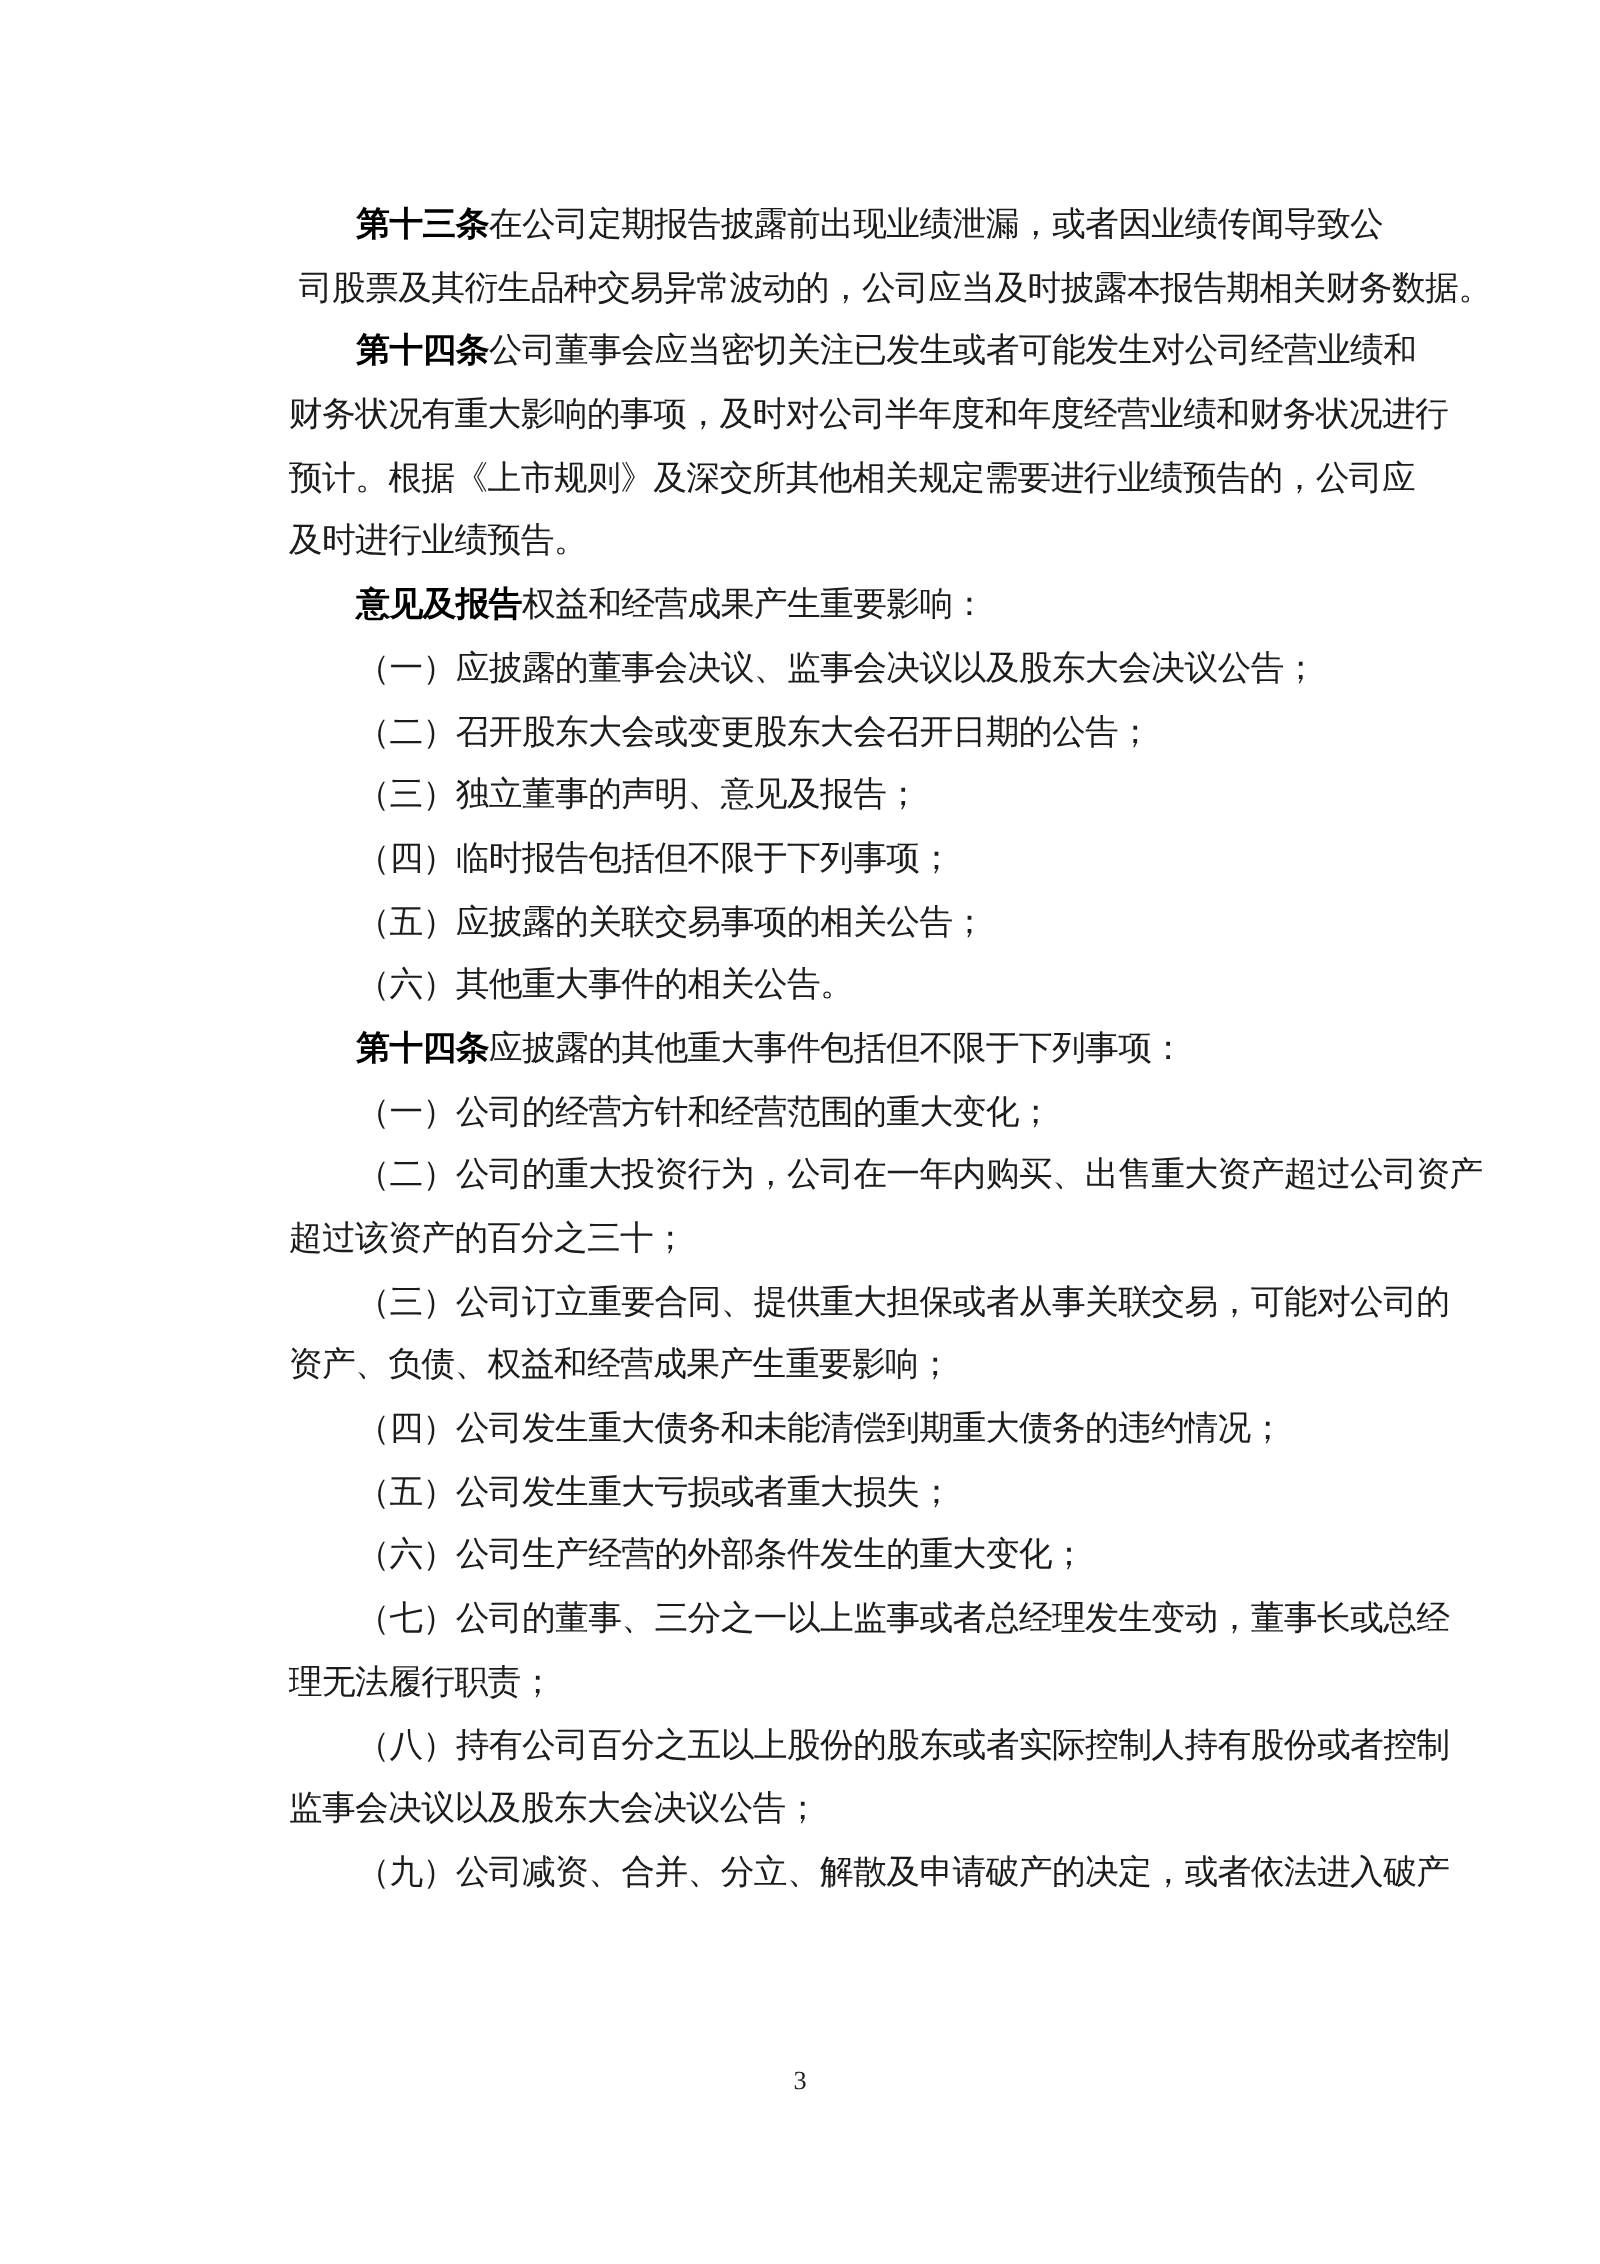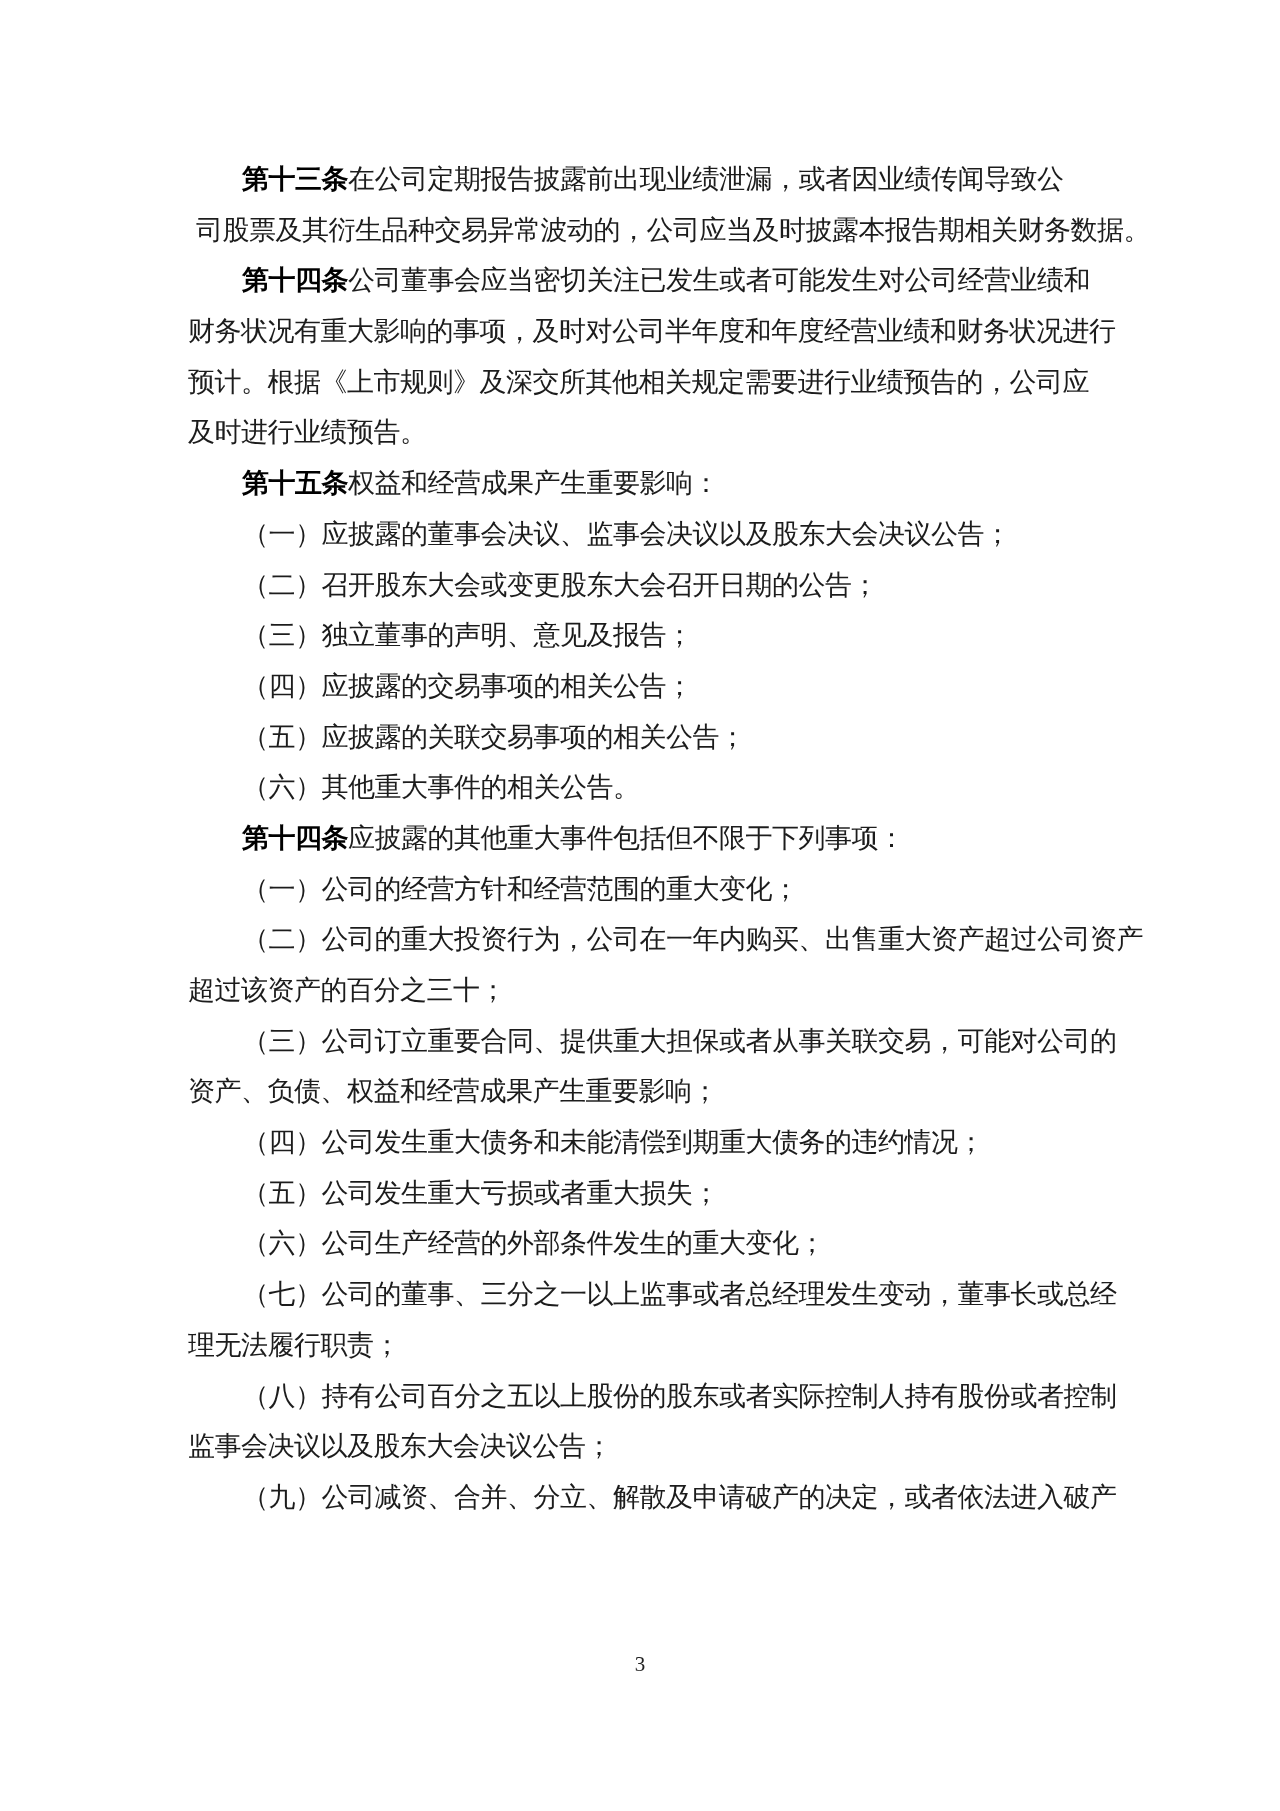--- a/index.html
+++ b/index.html
@@ -17,20 +17,21 @@
     position:absolute;
     left:188px;top:154px;width:945px;
     color:#1c1c1c;
     font-size:27px;
     letter-spacing:-0.5px;
     white-space:nowrap;
   }
   .doc-line{
     height:50.7px;
     line-height:50.7px;
+    margin-left:43px;
   }
   .ind-first{ text-indent:54px; }
   .ind-small{ text-indent:8px; }
   .article-no{
     font-family:"Liberation Sans","DejaVu Sans",sans-serif;
     font-weight:700;
     color:#000000;
   }
   .page-number{
     position:absolute;
@@ -45,25 +46,25 @@
 <body>
 
 <div class="page">
   <div class="doc-body">
       <div class="doc-line ind-first"><span class="article-no">第十三条</span><span>在公司定期报告披露前出现业绩泄漏，或者因业绩传闻导致公</span></div>
       <div class="doc-line ind-small"><span>司股票及其衍生品种交易异常波动的，公司应当及时披露本报告期相关财务数据。</span></div>
       <div class="doc-line ind-first"><span class="article-no">第十四条</span><span>公司董事会应当密切关注已发生或者可能发生对公司经营业绩和</span></div>
       <div class="doc-line"><span>财务状况有重大影响的事项，及时对公司半年度和年度经营业绩和财务状况进行</span></div>
       <div class="doc-line"><span>预计。根据《上市规则》及深交所其他相关规定需要进行业绩预告的，公司应</span></div>
       <div class="doc-line"><span>及时进行业绩预告。</span></div>
-      <div class="doc-line ind-first"><span class="article-no">第十五条</span><span>权益和经营成果产生重要影响：</span></div>
+      <div class="doc-line ind-first"><span class="article-no">意见及报告</span><span>权益和经营成果产生重要影响：</span></div>
       <div class="doc-line ind-first"><span>（一）应披露的董事会决议、监事会决议以及股东大会决议公告；</span></div>
       <div class="doc-line ind-first"><span>（二）召开股东大会或变更股东大会召开日期的公告；</span></div>
       <div class="doc-line ind-first"><span>（三）独立董事的声明、意见及报告；</span></div>
-      <div class="doc-line ind-first"><span>（四）应披露的交易事项的相关公告；</span></div>
+      <div class="doc-line ind-first"><span>（四）临时报告包括但不限于下列事项；</span></div>
       <div class="doc-line ind-first"><span>（五）应披露的关联交易事项的相关公告；</span></div>
       <div class="doc-line ind-first"><span>（六）其他重大事件的相关公告。</span></div>
       <div class="doc-line ind-first"><span class="article-no">第十四条</span><span>应披露的其他重大事件包括但不限于下列事项：</span></div>
       <div class="doc-line ind-first"><span>（一）公司的经营方针和经营范围的重大变化；</span></div>
       <div class="doc-line ind-first"><span>（二）公司的重大投资行为，公司在一年内购买、出售重大资产超过公司资产</span></div>
       <div class="doc-line"><span>超过该资产的百分之三十；</span></div>
       <div class="doc-line ind-first"><span>（三）公司订立重要合同、提供重大担保或者从事关联交易，可能对公司的</span></div>
       <div class="doc-line"><span>资产、负债、权益和经营成果产生重要影响；</span></div>
       <div class="doc-line ind-first"><span>（四）公司发生重大债务和未能清偿到期重大债务的违约情况；</span></div>
       <div class="doc-line ind-first"><span>（五）公司发生重大亏损或者重大损失；</span></div>

